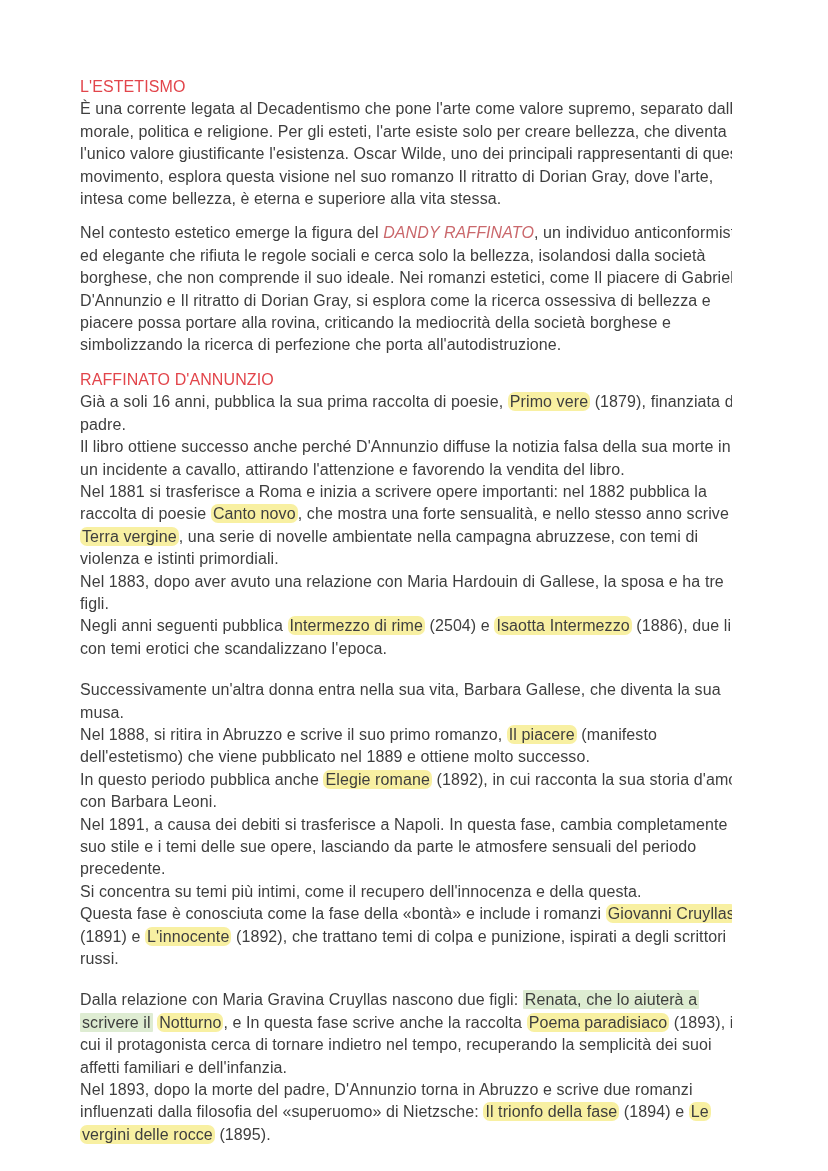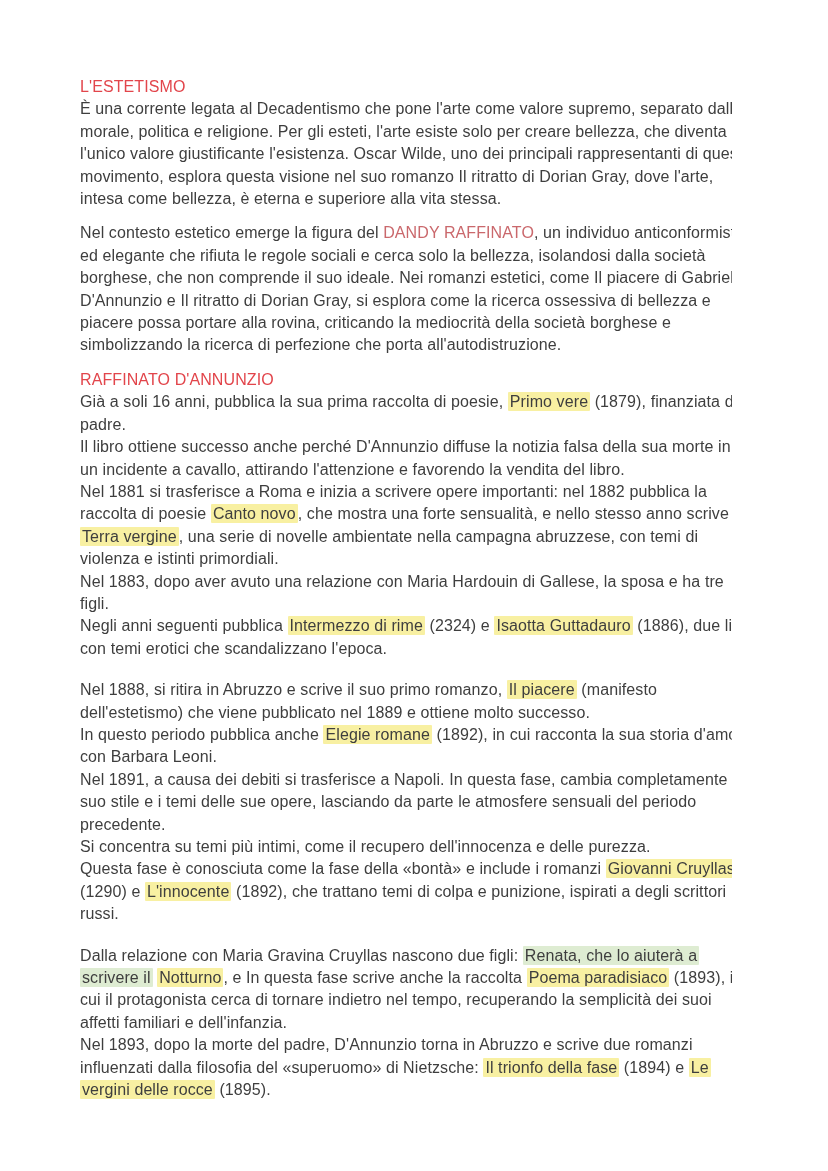--- a/index.html
+++ b/index.html
@@ -27,25 +27,25 @@
   }
   .block { margin: 0; }
   .gap-none   { margin-top: 0; }
   .gap-normal { margin-top: 12px; }
   .gap-large  { margin-top: 19px; }
   .heading {
     color: var(--heading-red, #e2454b);
     font-weight: 400;
   }
   .sentence { margin: 0; }
-  .seg-red { color: var(--inline-red, #ca686c); }
+  .seg-red { color: var(--inline-red, #ca686c); font-style: italic; }
   .seg-hy {
     background: var(--hl-yellow, #f8f0a2);
     padding: 1px 2px;
-    border-radius: 1px;
+    border-radius: 7px;
     box-decoration-break: clone;
     -webkit-box-decoration-break: clone;
   }
   .seg-hg {
     background: var(--hl-green, #deecd2);
     padding: 1px 2px;
     border-radius: 1px;
     box-decoration-break: clone;
     -webkit-box-decoration-break: clone;
   }
@@ -65,27 +65,28 @@
         <div class="sentence"><span class="">Nel contesto estetico emerge la figura del </span><span class="seg-red">DANDY RAFFINATO</span><span class="">, un individuo anticonformista ed elegante che rifiuta le regole sociali e cerca solo la bellezza, isolandosi dalla società borghese, che non comprende il suo ideale. Nei romanzi estetici, come Il piacere di Gabriele D'Annunzio e Il ritratto di Dorian Gray, si esplora come la ricerca ossessiva di bellezza e piacere possa portare alla rovina, criticando la mediocrità della società borghese e simbolizzando la ricerca di perfezione che porta all'autodistruzione.</span></div>
       </div>
       <div class="block heading gap-normal">
         <div class="sentence"><span class="">RAFFINATO D'ANNUNZIO</span></div>
       </div>
       <div class="block para gap-none">
         <div class="sentence"><span class="">Già a soli 16 anni, pubblica la sua prima raccolta di poesie, </span><span class="seg-hy">Primo vere</span><span class=""> (1879), finanziata dal padre.</span></div>
         <div class="sentence"><span class="">Il libro ottiene successo anche perché D'Annunzio diffuse la notizia falsa della sua morte in un incidente a cavallo, attirando l'attenzione e favorendo la vendita del libro.</span></div>
         <div class="sentence"><span class="">Nel 1881 si trasferisce a Roma e inizia a scrivere opere importanti: nel 1882 pubblica la raccolta di poesie </span><span class="seg-hy">Canto novo</span><span class="">, che mostra una forte sensualità, e nello stesso anno scrive </span><span class="seg-hy">Terra vergine</span><span class="">, una serie di novelle ambientate nella campagna abruzzese, con temi di violenza e istinti primordiali.</span></div>
         <div class="sentence"><span class="">Nel 1883, dopo aver avuto una relazione con Maria Hardouin di Gallese, la sposa e ha tre figli.</span></div>
-        <div class="sentence"><span class="">Negli anni seguenti pubblica </span><span class="seg-hy">Intermezzo di rime</span><span class=""> (2324) e </span><span class="seg-hy">Isaotta Guttadauro</span><span class=""> (1886), due libri con temi erotici che scandalizzano l'epoca.</span></div>
+        <div class="sentence"><span class="">Negli anni seguenti pubblica </span><span class="seg-hy">Intermezzo di rime</span><span class=""> (2504) e </span><span class="seg-hy">Isaotta Intermezzo</span><span class=""> (1886), due libri con temi erotici che scandalizzano l'epoca.</span></div>
       </div>
       <div class="block para gap-large">
+        <div class="sentence"><span class="">Successivamente un'altra donna entra nella sua vita, Barbara Gallese, che diventa la sua musa.</span></div>
         <div class="sentence"><span class="">Nel 1888, si ritira in Abruzzo e scrive il suo primo romanzo, </span><span class="seg-hy">Il piacere</span><span class=""> (manifesto dell'estetismo) che viene pubblicato nel 1889 e ottiene molto successo.</span></div>
         <div class="sentence"><span class="">In questo periodo pubblica anche </span><span class="seg-hy">Elegie romane</span><span class=""> (1892), in cui racconta la sua storia d'amore con Barbara Leoni.</span></div>
         <div class="sentence"><span class="">Nel 1891, a causa dei debiti si trasferisce a Napoli. In questa fase, cambia completamente il suo stile e i temi delle sue opere, lasciando da parte le atmosfere sensuali del periodo precedente.</span></div>
-        <div class="sentence"><span class="">Si concentra su temi più intimi, come il recupero dell'innocenza e delle purezza.</span></div>
-        <div class="sentence"><span class="">Questa fase è conosciuta come la fase della «bontà» e include i romanzi </span><span class="seg-hy">Giovanni Cruyllas</span><span class=""> (1290) e </span><span class="seg-hy">L'innocente</span><span class=""> (1892), che trattano temi di colpa e punizione, ispirati a degli scrittori russi.</span></div>
+        <div class="sentence"><span class="">Si concentra su temi più intimi, come il recupero dell'innocenza e della questa.</span></div>
+        <div class="sentence"><span class="">Questa fase è conosciuta come la fase della «bontà» e include i romanzi </span><span class="seg-hy">Giovanni Cruyllas</span><span class=""> (1891) e </span><span class="seg-hy">L'innocente</span><span class=""> (1892), che trattano temi di colpa e punizione, ispirati a degli scrittori russi.</span></div>
       </div>
       <div class="block para gap-large">
         <div class="sentence"><span class="">Dalla relazione con Maria Gravina Cruyllas nascono due figli: </span><span class="seg-hg">Renata, che lo aiuterà a scrivere il</span><span class=""> </span><span class="seg-hy">Notturno</span><span class="">, e In questa fase scrive anche la raccolta </span><span class="seg-hy">Poema paradisiaco</span><span class=""> (1893), in cui il protagonista cerca di tornare indietro nel tempo, recuperando la semplicità dei suoi affetti familiari e dell'infanzia.</span></div>
         <div class="sentence"><span class="">Nel 1893, dopo la morte del padre, D'Annunzio torna in Abruzzo e scrive due romanzi influenzati dalla filosofia del «superuomo» di Nietzsche: </span><span class="seg-hy">Il trionfo della fase</span><span class=""> (1894) e </span><span class="seg-hy">Le vergini delle rocce</span><span class=""> (1895).</span></div>
       </div>
     </div>
 </div>
 
 </body></html>

